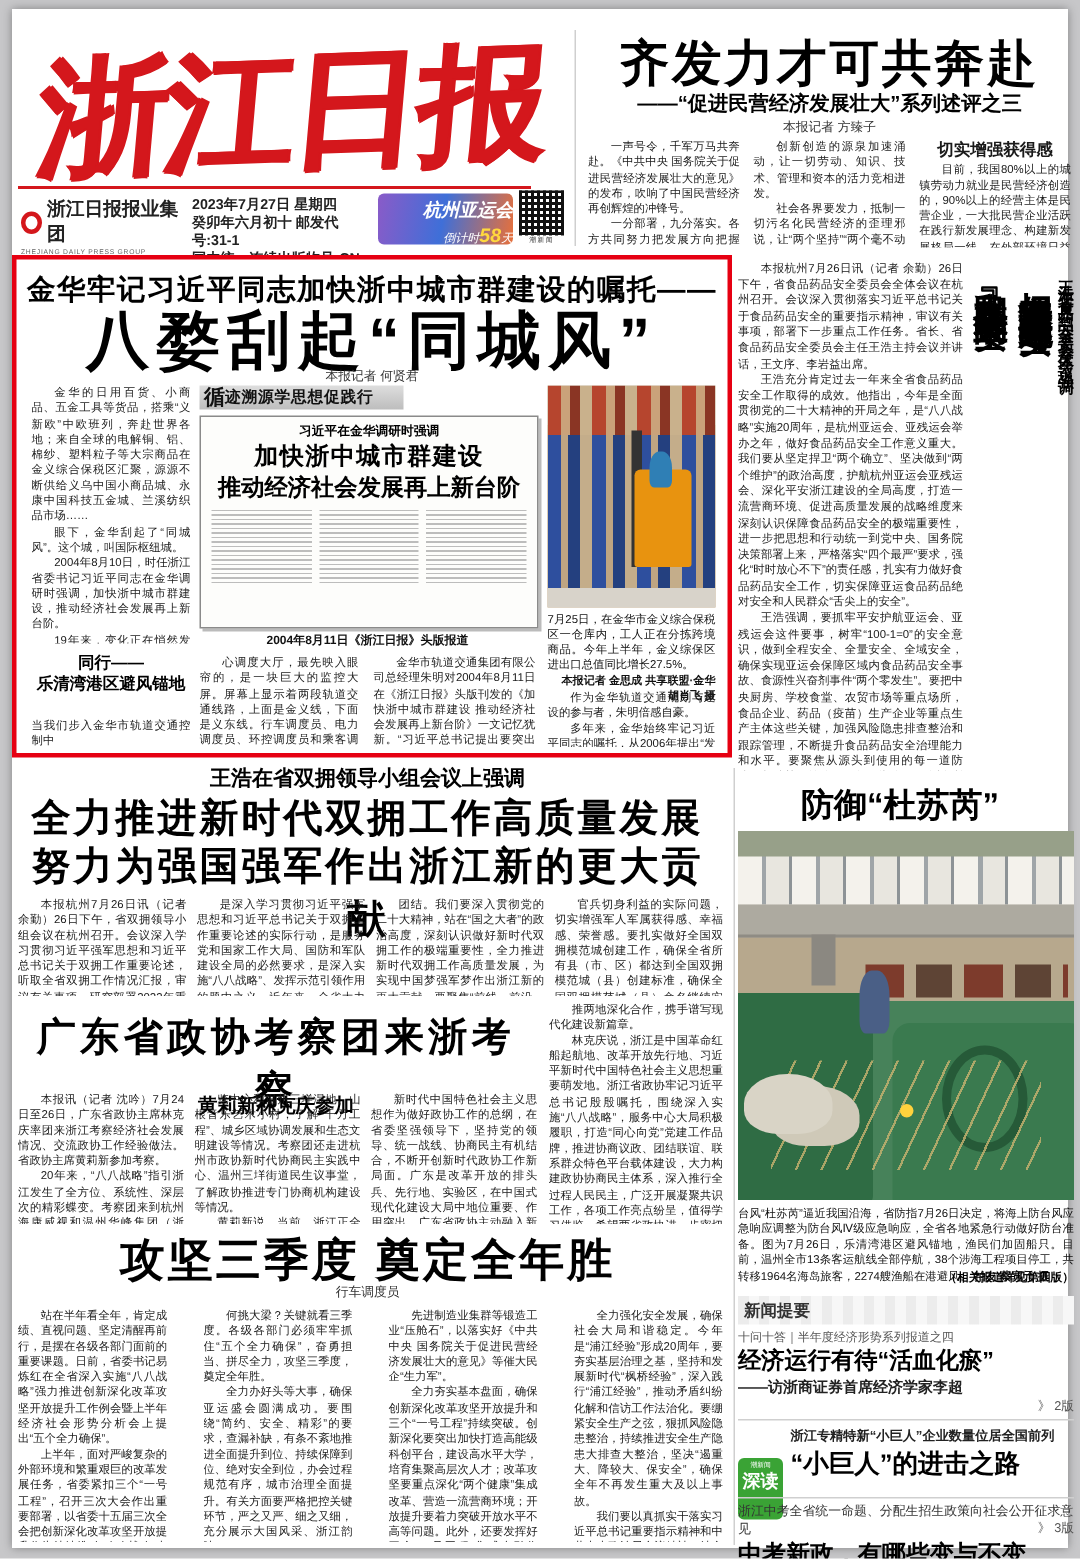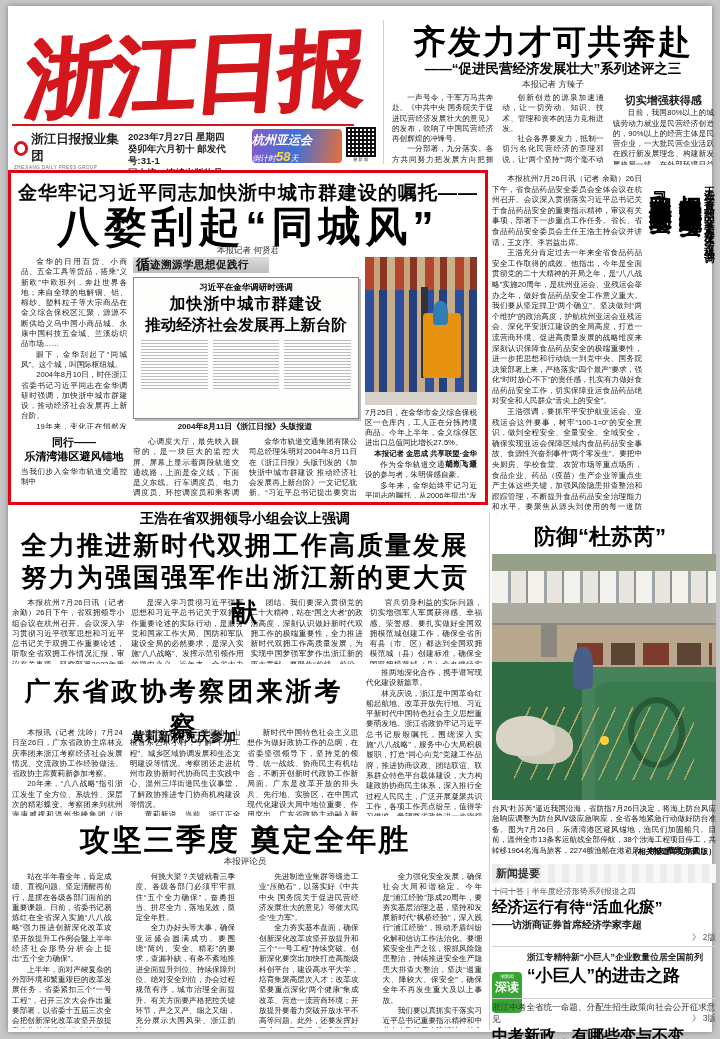--- a/index.html
+++ b/index.html
@@ -11,40 +11,40 @@
   .bt p{margin:0;text-indent:2em;}
   .vline{background:#cfcfcf;width:1px;}
   .hline{background:#cfcfcf;height:1px;}
   
   .brand{font-size:86px;font-weight:900;color:#d4171c;letter-spacing:-2px;transform:skewX(-7deg) rotate(-2deg);text-shadow:1px 1px 0 #d4171c,2px 0 0 #d4171c;white-space:nowrap;}
   .redline{background:#d4171c;height:2px;}
   .grp{font-size:12.5px;font-weight:bold;color:#222;}
   .grpen{font-size:4.5px;color:#666;letter-spacing:.5px;}
   .inf{font-size:9px;color:#222;font-weight:bold;}
   .dts{font-size:9.5px;font-weight:bold;color:#222;line-height:12px;}
-  .badge{background:linear-gradient(100deg,#8a5bc8 0%,#3f6fd8 48%,#e8703a 100%);border-radius:4px;color:#fff;text-align:left;overflow:hidden;}
+  .badge{background:linear-gradient(100deg,#8a5bc8 0%,#3f6fd8 48%,#e8703a 100%);border-radius:4px;color:#fff;text-align:right;overflow:hidden;}
   .badge .b1{font-size:12px;font-weight:900;font-style:italic;margin-top:3px;}
   .badge .b2{font-size:8px;font-style:italic;}
   .badge .num{color:#ffd83d;font-size:13px;font-weight:900;}
   .qr{background:
     repeating-linear-gradient(0deg,#111 0 2px,transparent 2px 4px),
     repeating-linear-gradient(90deg,#111 0 2px,#fff 2px 4px);}
   .qrlabel{font-size:4.5px;color:#333;text-align:center;letter-spacing:1px;}
   
   .t1{font-size:33px;font-weight:900;letter-spacing:2px;color:#000;}
   .t1sub{font-size:13.5px;font-weight:bold;color:#000;}
   .byline{font-size:8.5px;color:#333;}
   .cols{display:flex;gap:9px;}
   .cols>div{flex:1;}
   .colhead{font-size:11px;font-weight:bold;text-align:center;margin:2px 0 3px;text-indent:0;}
   
   .redbox{border:3px solid #e60012;background:#fff;}
   .mk{font-size:19px;font-weight:900;color:#000;letter-spacing:1px;}
   .mh{font-size:42px;font-weight:900;color:#000;letter-spacing:5px;}
-  .subhead{font-size:11px;font-weight:bold;text-align:center;line-height:14px;margin:6px 0 4px;}
+  .subhead{font-size:11px;font-weight:bold;text-align:center;line-height:14px;margin:6px 0 16px;}
   .banner{background:linear-gradient(180deg,#dedede,#bdbdbd);display:flex;align-items:center;padding:0 3px;}
   .banner .b0{font-size:14px;font-weight:900;color:#111;}
   .banner .bR{font-size:10.5px;font-weight:900;color:#111;letter-spacing:.5px;}
   .repro{border:1px solid #8a8a8a;box-shadow:2px 2px 0 #bbb;background:#fdfdfb;}
   .repro .rk{font-size:8.5px;font-weight:bold;margin-top:4px;}
   .repro .r1{font-size:16px;font-weight:900;letter-spacing:1px;}
   .repro .r2{font-size:15.5px;font-weight:900;}
   .fake{display:flex;gap:5px;margin:4px 7px 0;}
   .fake>div{flex:1;height:50px;background:repeating-linear-gradient(180deg,#9a9a9a 0 1px,transparent 1px 3px);opacity:.65;}
   .cap{font-size:7.6px;line-height:10px;text-align:justify;color:#111;}
@@ -292,28 +292,28 @@
   <div class="bt" style="height:88px;">
       <p>新时代中国特色社会主义思想作为做好政协工作的总纲，在省委坚强领导下，坚持党的领导、统一战线、协商民主有机结合，不断开创新时代政协工作新局面。广东是改革开放的排头兵、先行地、实验区，在中国式现代化建设大局中地位重要、作用突出。广东省政协主动融入新时代、奋进新征程，搭建系列履职平台，建立健全工作机制，经验做法值得我们学习。希望两省政协加强交流互鉴，助</p>
     </div>
 </div>
 <div class="abs bt" style="left:366px;top:668px;width:116px;height:148px;">
     <p>推两地深化合作，携手谱写现代化建设新篇章。</p>
     <p>林克庆说，浙江是中国革命红船起航地、改革开放先行地、习近平新时代中国特色社会主义思想重要萌发地。浙江省政协牢记习近平总书记殷殷嘱托，围绕深入实施“八八战略”，服务中心大局积极履职，打造“同心向党”党建工作品牌，推进协商议政、团结联谊、联系群众特色平台载体建设，大力构建政协协商民主体系，深入推行全过程人民民主，广泛开展凝聚共识工作，各项工作亮点纷呈，值得学习借鉴。希望两省政协进一步密切沟通联系，在更高起点上推动新时代政协工作高质量发展，助推粤浙两地合作向更宽领域、更深层次、更高水平迈进。</p>
   </div>
 
 <div class="abs c" style="left:8px;top:820px;width:474px;font-size:30px;font-weight:900;letter-spacing:2px;">攻坚三季度 奠定全年胜</div>
-<div class="abs c byline" style="left:8px;top:856px;width:474px;">本报评论员</div>
+<div class="abs c byline" style="left:8px;top:856px;width:474px;">行车调度员</div>
 <div class="abs cols" style="left:12px;top:872px;width:470px;height:156px;gap:24px;">
   <div class="bt" style="height:156px;">
       <p>站在半年看全年，肯定成绩、直视问题、坚定清醒再前行，是摆在各级各部门面前的重要课题。日前，省委书记易炼红在全省深入实施“八八战略”强力推进创新深化改革攻坚开放提升工作例会暨上半年经济社会形势分析会上提出“五个全力确保”。</p>
       <p>上半年，面对严峻复杂的外部环境和繁重艰巨的改革发展任务，省委紧扣三个“一号工程”，召开三次大会作出重要部署，以省委十五届三次全会把创新深化改革攻坚开放提升作为持续推动“八八战略”走深走实的基本路径，构建起以三个“一号工程”为牵引、“十项重大工程”协同发力的整体推进格局。全省上半年经济运行持续向好，GDP同比增长6.8%，比全国高1.3个百分点，社会大局保持和谐稳定。</p>
     </div>
   <div class="bt" style="height:156px;">
-      <p>何挑大梁？关键就看三季度。各级各部门必须牢牢抓住“五个全力确保”，奋勇担当、拼尽全力，落地见效，奠定全年胜。</p>
+      <p>何挑大梁？关键就看三季度。各级各部门必须牢牢抓住“五个全力确保”，奋勇担当、拼尽全力，攻坚三季度，奠定全年胜。</p>
       <p>全力办好头等大事，确保亚运盛会圆满成功。要围绕“简约、安全、精彩”的要求，查漏补缺，有条不紊地推进全面提升到位、持续保障到位、绝对安全到位，办会过程规范有序，城市治理全面提升。有关方面要严格把控关键环节，严之又严、细之又细，充分展示大国风采、浙江韵味。</p>
       <p>全力做好经济工作，确保全年目标如期完成。习近平总书记和党中央对下一阶段经济工作作出了明确系统的部署，这将极大提振市场活力、增强发展信心。我们要结合浙江实际，把党中央决策部署落实落细到位，重点是以优化消费环境、加快“千项万亿”工程等激活内需“主引擎”，以深化“千团万企”拓市场增订单行动等稳住外贸“基本盘”，以打造“415X”</p>
     </div>
   <div class="bt" style="height:156px;">
       <p>先进制造业集群等锻造工业“压舱石”，以落实好《中共中央 国务院关于促进民营经济发展壮大的意见》等催大民企“生力军”。</p>
       <p>全力夯实基本盘面，确保创新深化改革攻坚开放提升和三个“一号工程”持续突破。创新深化要突出加快打造高能级科创平台，建设高水平大学，培育集聚高层次人才；改革攻坚要重点深化“两个健康”集成改革、营造一流营商环境；开放提升要着力突破开放水平不高等问题。此外，还要发挥好三个“一号工程”集成牵引作用，坚持项目为先、项目为要、项目为王。</p>
     </div>
   <div class="bt" style="height:156px;">
       <p>全力强化安全发展，确保社会大局和谐稳定。今年是“浦江经验”形成20周年，要夯实基层治理之基，坚持和发展新时代“枫桥经验”，深入践行“浦江经验”，推动矛盾纠纷化解和信访工作法治化。要绷紧安全生产之弦，狠抓风险隐患整治，持续推进安全生产隐患大排查大整治，坚决“遏重大、降较大、保安全”，确保全年不再发生重大及以上事故。</p>
       <p>我们要以真抓实干落实习近平总书记重要指示精神和中共中央政治局会议精神，结合深入开展主题教育，完整准确全面贯彻新发展理念，牢牢把握高质量发展首要任务，全面贯彻省委十五届三次全会精神，坚定不移深入实施“八八战略”，强力推进创新深化改革攻坚开放提升，提信心、稳增长、促创新、调结构，激励实干争先，狠抓工作落实，攻坚三季度，奠定全年胜，以实干实绩检验主题教育成效。</p>

